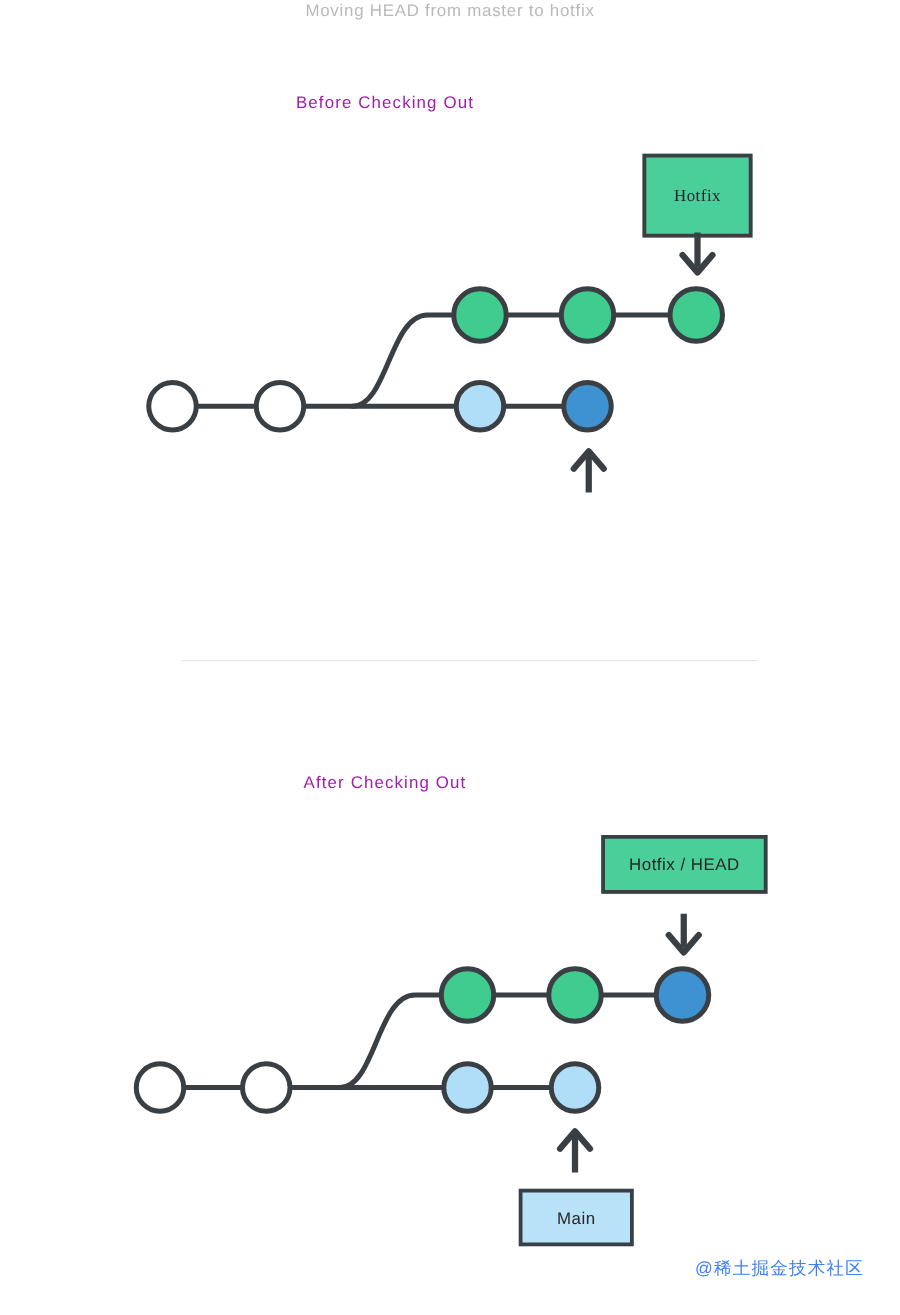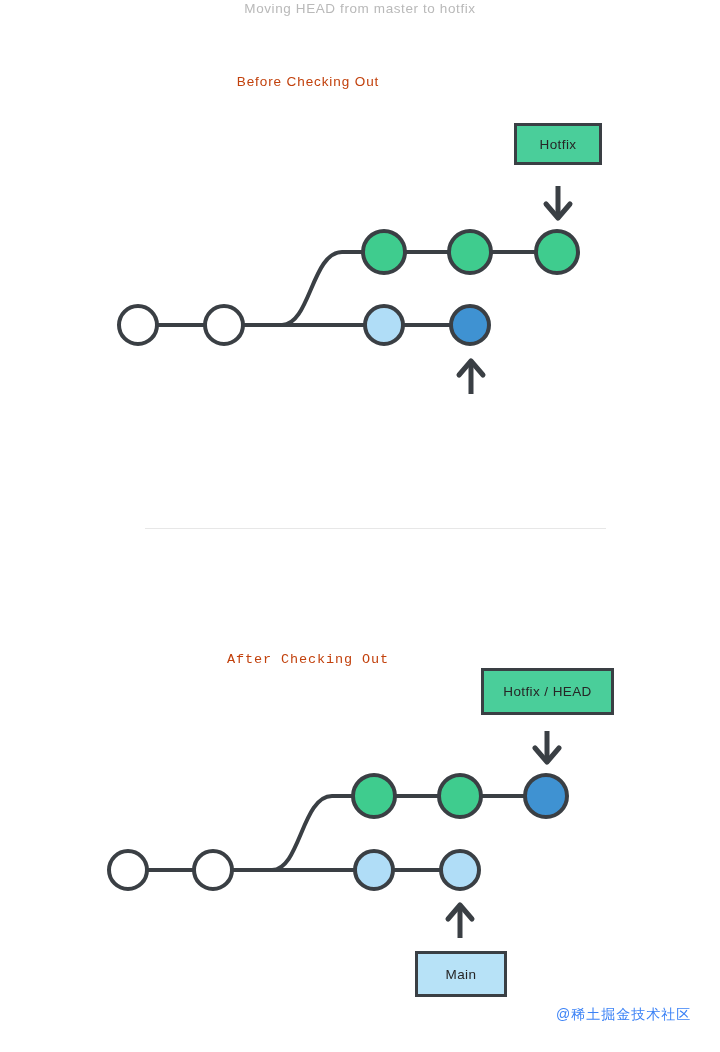--- a/index.html
+++ b/index.html
@@ -32,24 +32,24 @@
     color: #b9b9b9;
     line-height: 18px;
   }
   .section-title {
     position: absolute;
     left: 0;
     width: 616px;
     text-align: center;
     font-size: 13.5px;
     letter-spacing: 0.9px;
-    color: #c2410c;
+    color: #a21caf;
   }
   #title-before { top: 74px; }
-  #title-after  { top: 652px; font-family: Liberation Mono, monospace; }
+  #title-after  { top: 618px; }
 
   .divider {
     position: absolute;
     left: 145px;
     top: 528px;
     width: 461px;
     height: 1px;
     background: #e7e7e7;
   }
 
@@ -61,21 +61,21 @@
     align-items: center;
     justify-content: center;
     font-size: 13.5px;
     letter-spacing: 0.4px;
     color: #262626;
     white-space: pre;
   }
   .box-green { background: #4ace9a; }
   .box-blue  { background: #b7e2f7; }
 
-  #box-hotfix      { left: 514px; top: 123px; width: 88px;  height: 42px; }
+  #box-hotfix      { left: 514px; top: 123px; width: 88px;  height: 67px; font-family: Liberation Serif, serif; }
   #box-main-head   { left: 403px; top: 407px; width: 137px; height: 47px; }
   #box-hotfix-head { left: 481px; top: 668px; width: 133px; height: 47px; }
   #box-main        { left: 415px; top: 951px; width: 92px;  height: 46px; }
 
   svg.graph { position: absolute; left: 0; top: 0; overflow: visible; }
 
   .watermark {
     position: absolute;
     left: 556px;
     top: 1006px;

